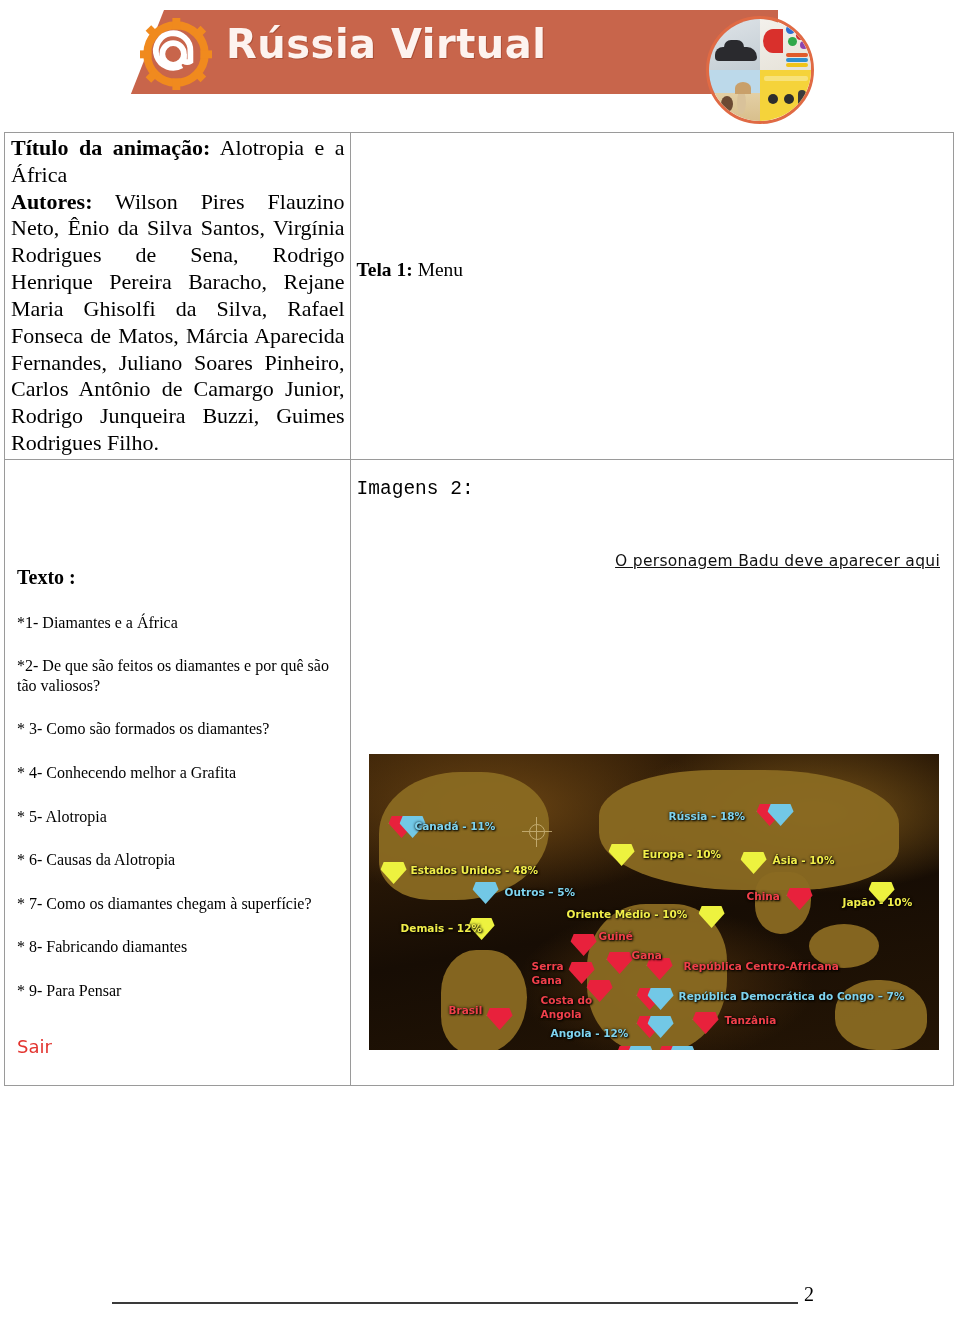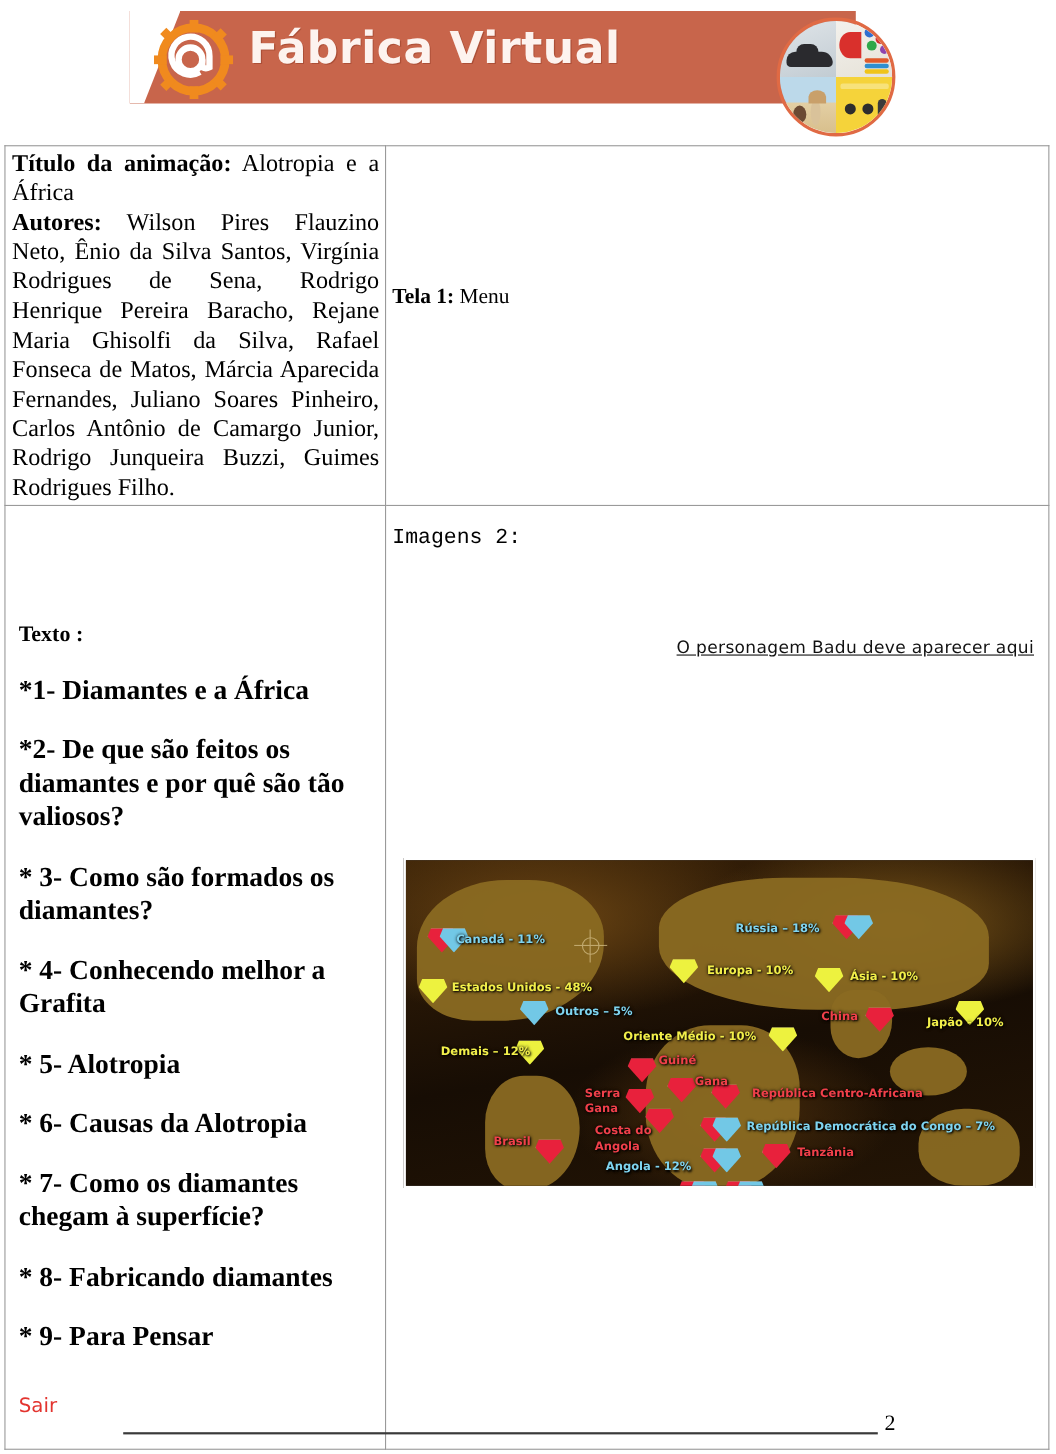--- a/index.html
+++ b/index.html
@@ -68,26 +68,26 @@
 
   .blk{font-size:22px;line-height:1.22;text-align:justify;}
   .blk b{font-weight:bold;}
   .tela{font-size:19.5px;padding-top:124px;}
   .tela b{font-weight:bold;}
   .imagens{font-size:19.5px;padding-top:16px;font-family:Liberation Mono, monospace;}
 
   .badu{
     font-family:"DejaVu Sans","Liberation Sans",sans-serif;
     font-size:15.5px;text-decoration:underline;text-align:right;
-    letter-spacing:.3px;margin:80px 8px 0 0;color:#111;
+    letter-spacing:.3px;margin:52px 8px 0 0;color:#111;
   }
 
   .texto-head{font-size:20px;font-weight:bold;margin:104px 0 0 6px;}
   .menu-list{margin:0;padding:0;list-style:none;}
-  .menu-list li{font-size:25px;line-height:1.22;margin:24px 0 0 6px;font-weight:bold;}
+  .menu-list li{font-size:16px;line-height:1.22;margin:24px 0 0 6px;}
   .sair{
     font-family:"DejaVu Sans","Liberation Sans",sans-serif;
     color:#e3342f;font-size:18px;margin:36px 0 26px 6px;
   }
 
   
   .map-wrap{margin:182px 0 0 10px;width:574px;height:300px;position:relative;
     border:2px solid #ffffff;box-sizing:border-box;
     background:#160d06;overflow:hidden;}
   .map-land{position:absolute;background:#8a6a22;opacity:.95;}
@@ -139,21 +139,21 @@
       <rect x="77" y="12" width="11" height="16" transform="rotate(45 82 20)"></rect>
       <rect x="12" y="72" width="11" height="16" transform="rotate(45 17 80)"></rect>
       <rect x="77" y="72" width="11" height="16" transform="rotate(-45 82 80)"></rect>
     </g>
     <g fill="none" stroke="#ffffff" stroke-width="8">
       <circle cx="46" cy="50" r="15"></circle>
       <path d="M61 50 v10 a9 9 0 0 0 9 0 v-14 a24 24 0 1 0 -12 20"></path>
     </g>
   </svg>
 
-  <div class="banner-title">Fábrica Virtual</div>
+  <div class="banner-title">Rússia Virtual</div>
 
   <div class="banner-circle">
     <div class="bq bq1">
         <div class="bq-car"></div>
       </div>
     <div class="bq bq2">
       <div class="bq-red"></div>
       <span class="bq-dot" style="left:26px;top:6px;width:9px;height:9px;background:#2f6fd0;"></span>
       <span class="bq-dot" style="left:36px;top:12px;width:9px;height:9px;background:#d12f2f;"></span>
       <span class="bq-dot" style="left:28px;top:18px;width:9px;height:9px;background:#2fa84a;"></span>

